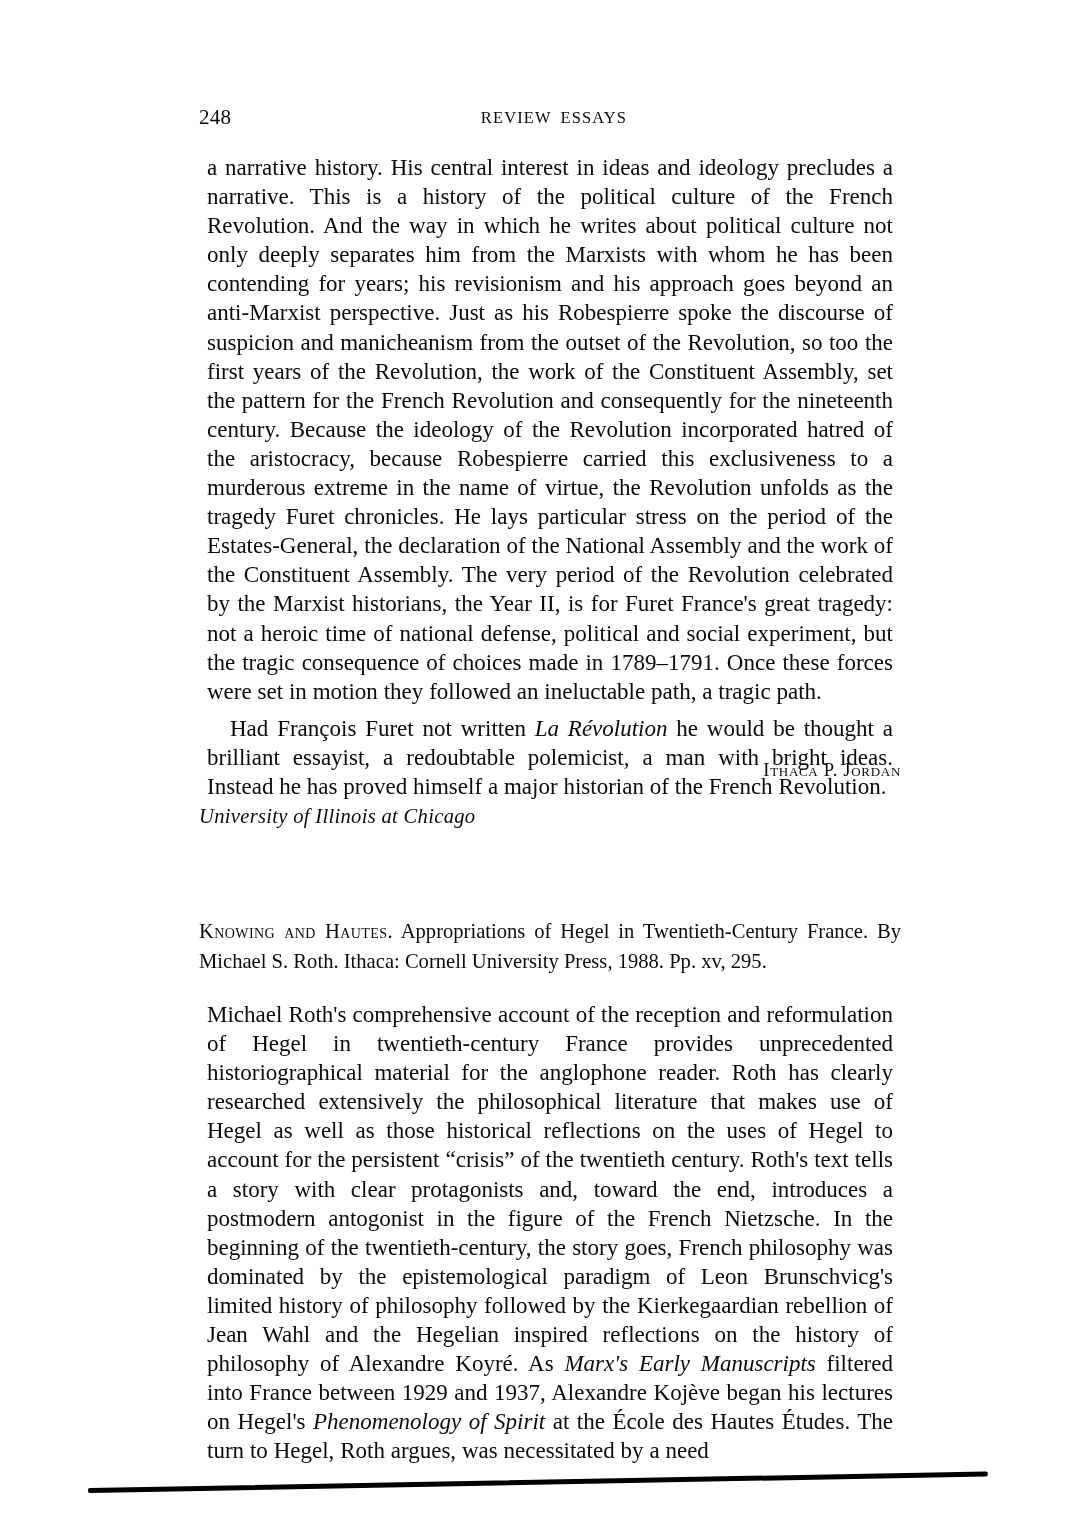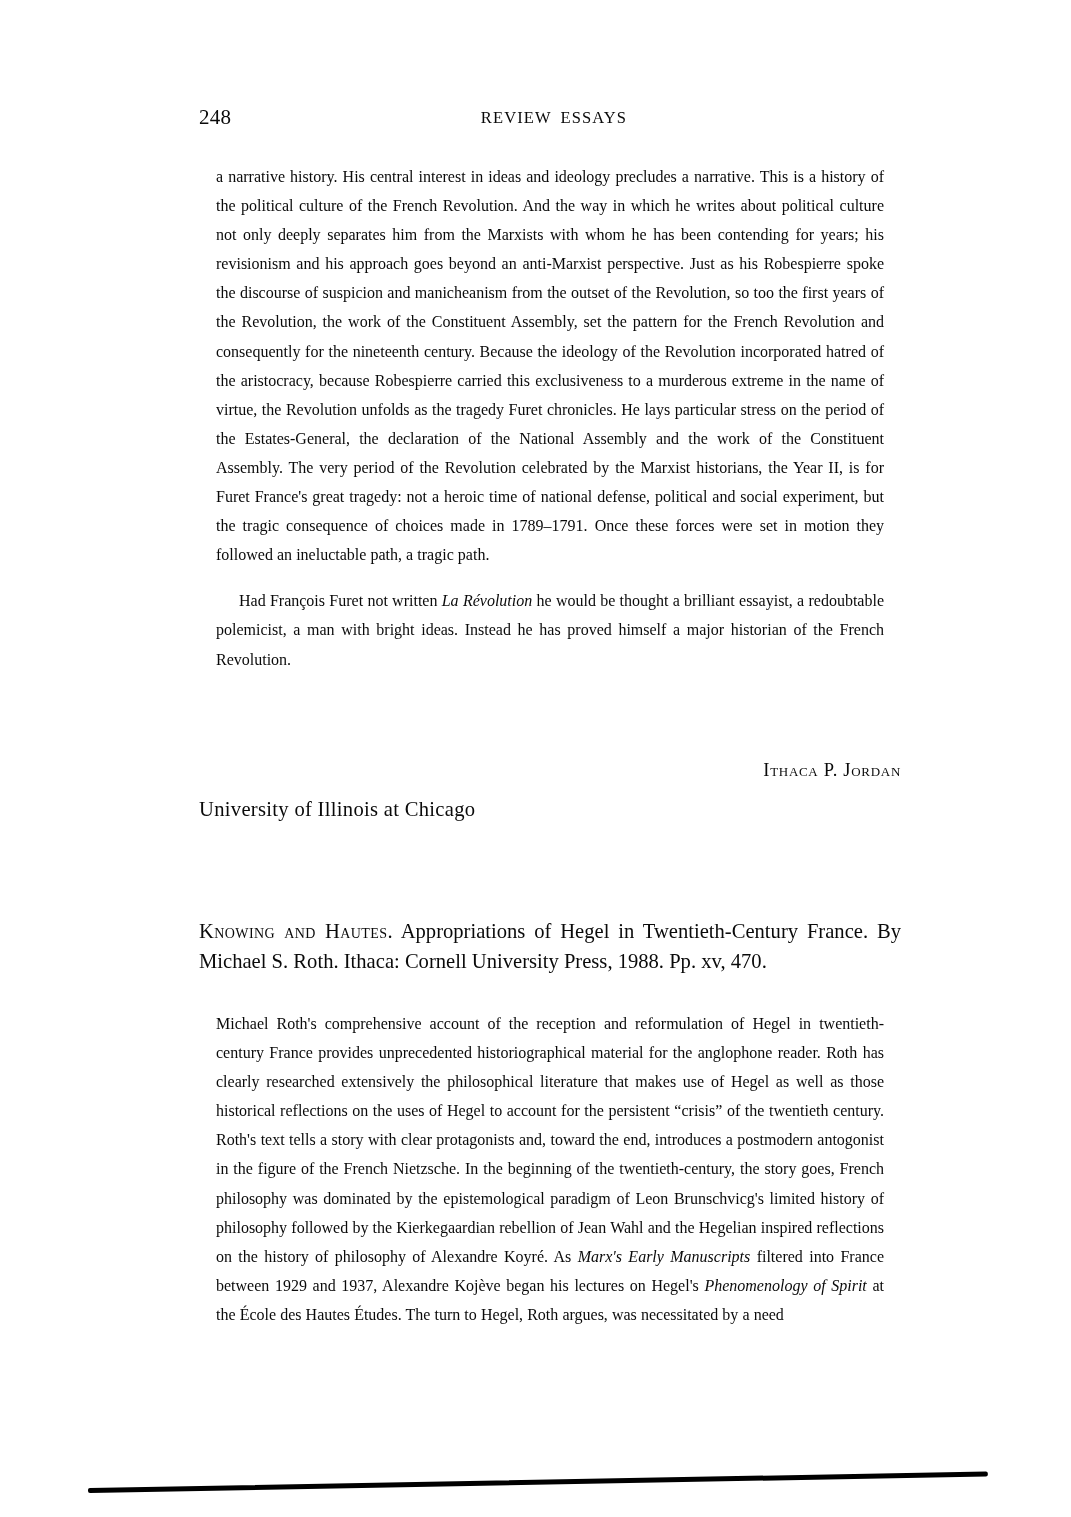--- a/index.html
+++ b/index.html
@@ -51,22 +51,22 @@
   .head-title .gap { display: inline-block; width: 9px; }
 
   
   .column {
     position: absolute;
     left: 199px;
     top: 145px;
     width: 702px;
   }
   p.body {
-    margin: 17px;
-    font-size: 16px;
+    margin: 8px;
+    font-size: 23px;
     line-height: 29.1px;
     text-align: justify;
     text-justify: inter-word;
     hyphens: none;
     word-spacing: 0.1px;
   }
   p.body.indent { text-indent: 23px; }
   p.body i, p.body em { font-style: italic; }
 
   
@@ -77,23 +77,24 @@
     width: 702px;
   }
   .sig-author {
     text-align: right;
     font-size: 18.5px;
     line-height: 26px;
     font-variant: small-caps;
     letter-spacing: 0.7px;
   }
   .sig-affil {
-    margin-top: 12px;
+    margin-top: 19px;
     font-size: 20.6px;
     line-height: 28px;
+    font-style: italic;
     letter-spacing: 0.3px;
   }
 
   
   .review-head {
     position: absolute;
     left: 199px;
     top: 916px;
     width: 702px;
     font-size: 20.6px;
@@ -137,21 +138,21 @@
   <div class="column">
     <p class="body">a narrative history. His central interest in ideas and ideology precludes a narrative. This is a history of the political culture of the French Revolution. And the way in which he writes about political culture not only deeply separates him from the Marxists with whom he has been contending for years; his revisionism and his approach goes beyond an anti-Marxist perspective. Just as his Robespierre spoke the discourse of suspicion and manicheanism from the outset of the Revolution, so too the first years of the Revolution, the work of the Constituent Assembly, set the pattern for the French Revolution and consequently for the nineteenth century. Because the ideology of the Revolution incorporated hatred of the aristocracy, because Robespierre carried this exclusiveness to a murderous extreme in the name of virtue, the Revolution unfolds as the tragedy Furet chronicles. He lays particular stress on the period of the Estates-General, the declaration of the National Assembly and the work of the Constituent Assembly. The very period of the Revolution celebrated by the Marxist historians, the Year II, is for Furet France's great tragedy: not a heroic time of national defense, political and social experiment, but the tragic consequence of choices made in 1789–1791. Once these forces were set in motion they followed an ineluctable path, a tragic path.</p>
     <p class="body indent"><span>Had François Furet not written </span><i>La Révolution</i><span> he would be thought a brilliant essayist, a redoubtable polemicist, a man with bright ideas. Instead he has proved himself a major historian of the French Revolution.</span></p>
   </div>
 
   <div class="signature">
     <div class="sig-author">Ithaca P. Jordan</div>
     <div class="sig-affil">University of Illinois at Chicago</div>
   </div>
 
-  <div class="review-head"><span class="sc">Knowing and Hautes.</span><span> Appropriations of Hegel in Twentieth-Century France. By Michael S. Roth. Ithaca: Cornell University Press, 1988. Pp. xv, 470.</span></div>
+  <div class="review-head"><span class="sc">Knowing and Hautes.</span><span> Appropriations of Hegel in Twentieth-Century France. By Michael S. Roth. Ithaca: Cornell University Press, 1988. Pp. xv, 295.</span></div>
 
   <div class="review-body">
     <p class="body"><span>Michael Roth's comprehensive account of the reception and reformulation of Hegel in twentieth-century France provides unprecedented historiographical material for the anglophone reader. Roth has clearly researched extensively the philosophical literature that makes use of Hegel as well as those historical reflections on the uses of Hegel to account for the persistent “crisis” of the twentieth century. Roth's text tells a story with clear protagonists and, toward the end, introduces a postmodern antogonist in the figure of the French Nietzsche. In the beginning of the twentieth-century, the story goes, French philosophy was dominated by the epistemological paradigm of Leon Brunschvicg's limited history of philosophy followed by the Kierkegaardian rebellion of Jean Wahl and the Hegelian inspired reflections on the history of philosophy of Alexandre Koyré. As </span><i>Marx's Early Manuscripts</i><span> filtered into France between 1929 and 1937, Alexandre Kojève began his lectures on Hegel's </span><i>Phenomenology of Spirit</i><span> at the École des Hautes Études. The turn to Hegel, Roth argues, was necessitated by a need</span></p>
   </div>
 
   <div class="scan-edge"></div>
 
 </div>
 
 </body></html>

